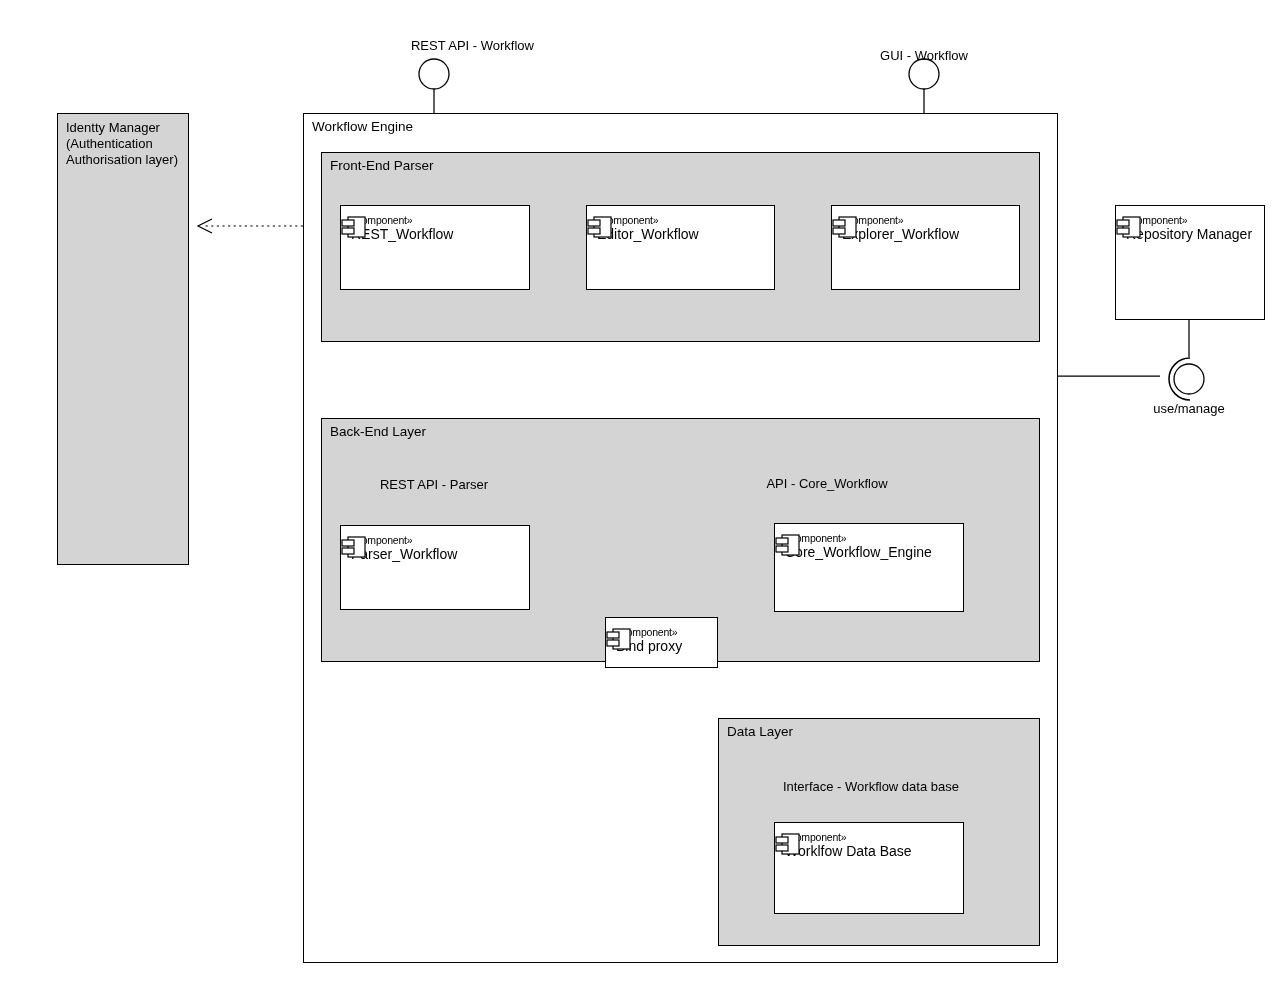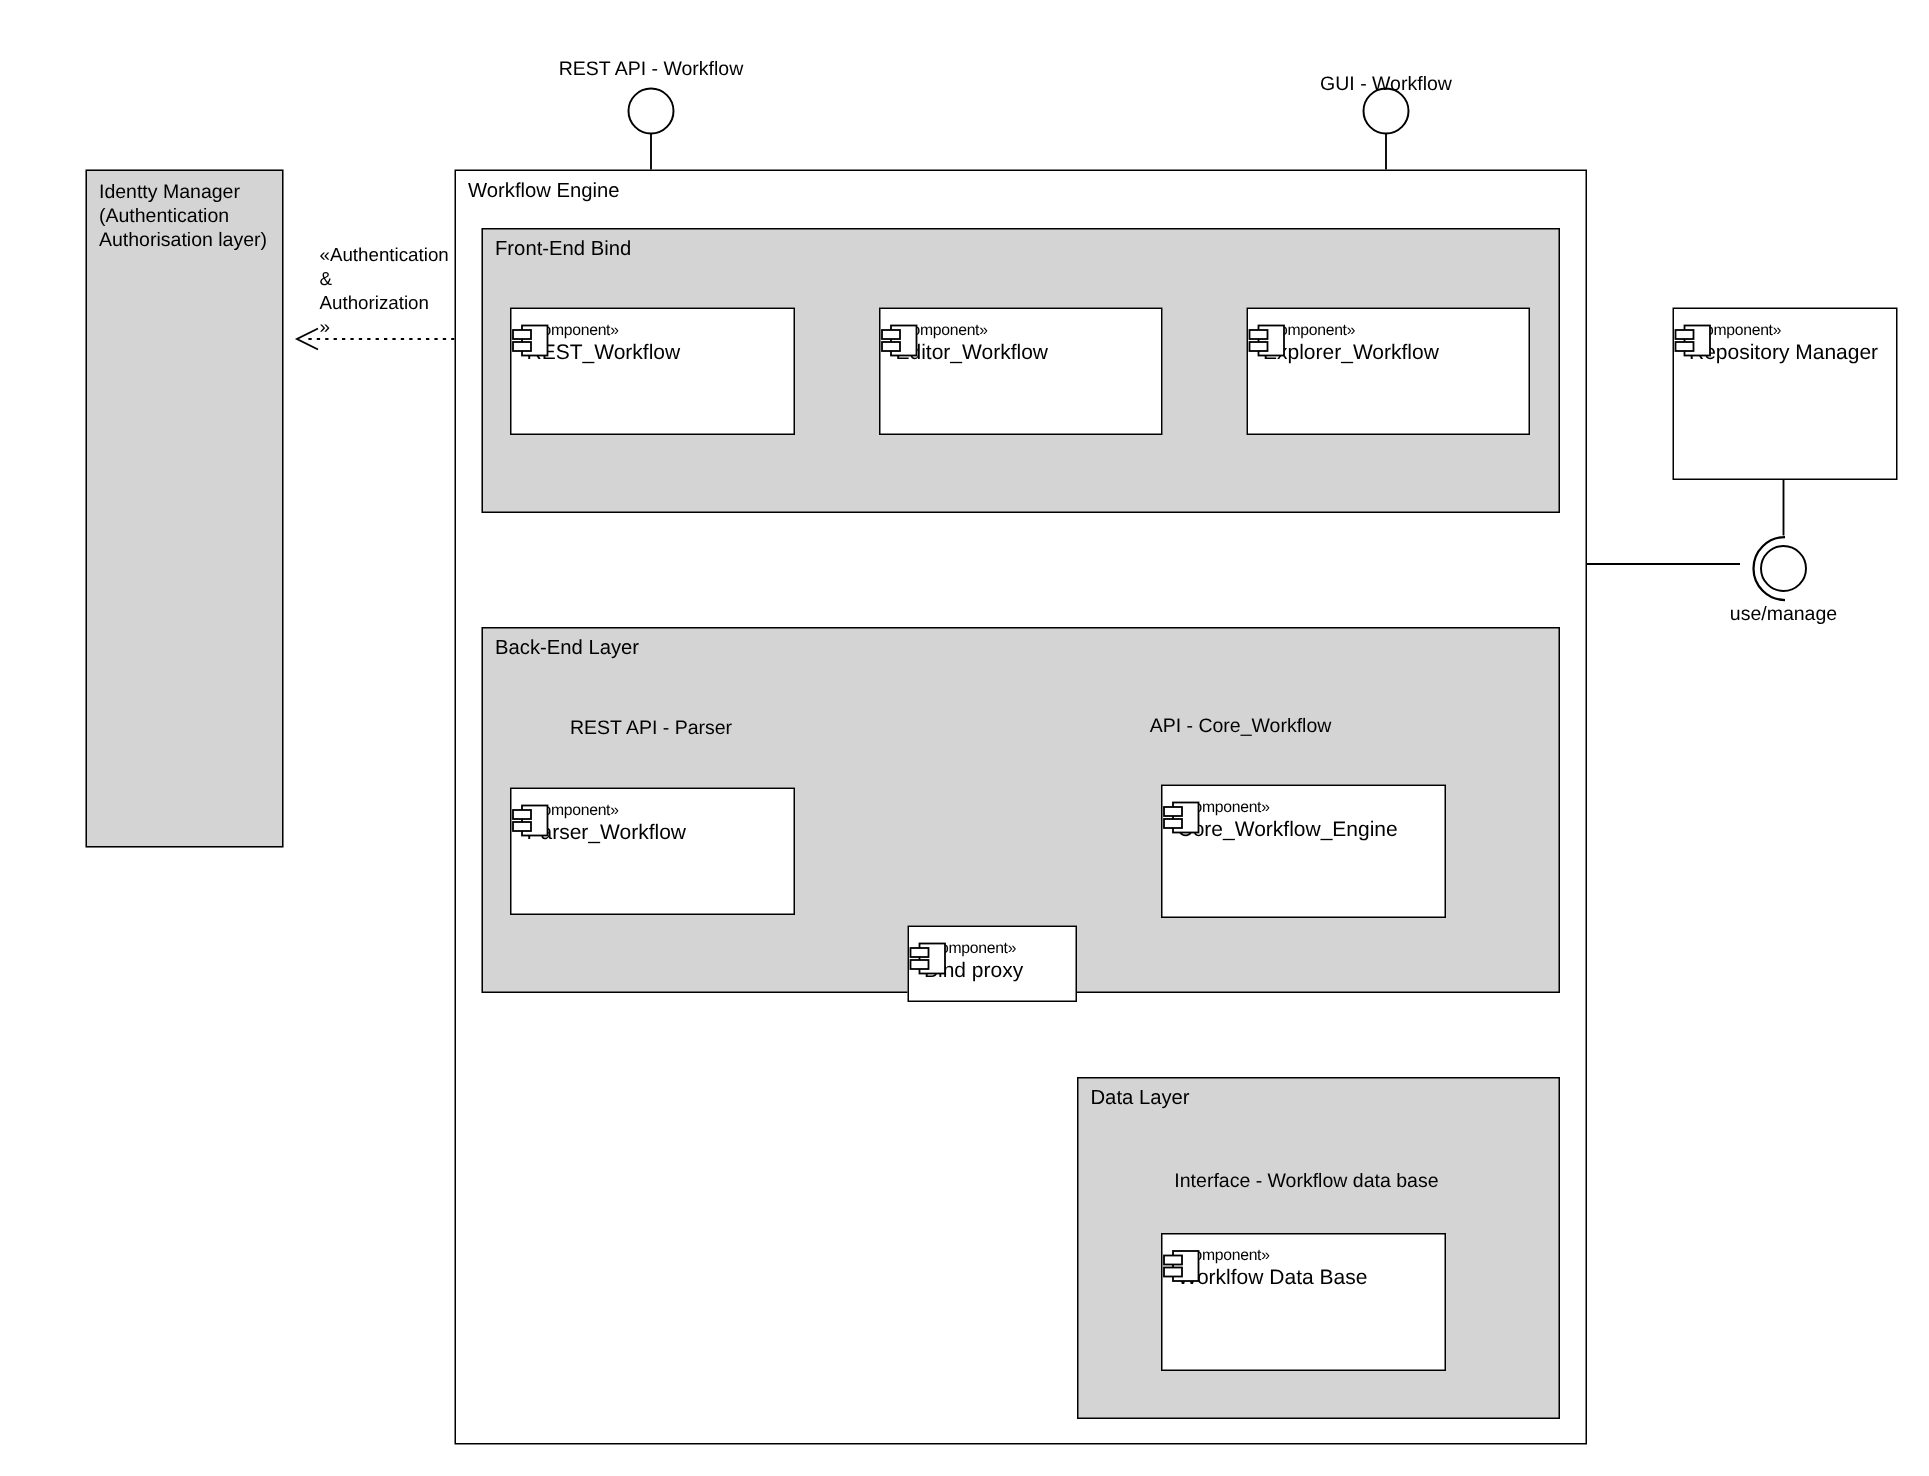--- a/index.html
+++ b/index.html
@@ -108,33 +108,27 @@
     <circle class="ball" cx="1189" cy="379" r="15"></circle>
 
     <path class="socket" d="M 849 753 A 21 21 0 0 1 890 753"></path>
     <circle class="ball" cx="869" cy="752" r="15"></circle>
   </svg>
 
   <div class="node greybox" style="left:57px;top:113px;width:132px;height:452px;">
     <div class="greybox-text">Identty Manager (Authentication Authorisation layer)</div>
   </div>
 
-  <div class="stereo-label" style="left:213px;top:162px;width:110px;">
-    <div>«Authentication</div>
-    <div>&amp;</div>
-    <div>Authorization</div>
-    <div>»</div>
-  </div>
 
   <div class="node pkg" style="left:303px;top:113px;width:755px;height:850px;padding-left:32px;">
     <div class="pkg-label">Workflow Engine</div>
   </div>
 
   <div class="node layer" style="left:321px;top:152px;width:719px;height:190px;">
-    <div class="layer-label">Front-End Bind</div>
+    <div class="layer-label">Front-End Parser</div>
   </div>
 
   <div class="node layer" style="left:321px;top:418px;width:719px;height:244px;">
     <div class="layer-label">Back-End Layer</div>
   </div>
 
   <div class="node layer" style="left:718px;top:718px;width:322px;height:228px;">
     <div class="layer-label">Data Layer</div>
   </div>
 
@@ -211,21 +205,21 @@
   <div class="node component" style="left:774px;top:822px;width:190px;height:92px;">
     <div class="comp-stereo">«component»</div>
     <div class="comp-name">Worklfow Data Base</div>
     <svg class="comp-icon" viewBox="0 0 26 22">
       <rect x="7" y="1" width="17" height="20" fill="#fff" stroke="#000" stroke-width="1.2"></rect>
       <rect x="1" y="4" width="12" height="6" fill="#fff" stroke="#000" stroke-width="1.2"></rect>
       <rect x="1" y="12" width="12" height="6" fill="#fff" stroke="#000" stroke-width="1.2"></rect>
     </svg>
   </div>
 
-  <div class="label" style="left:334px;top:38px;width:200px;">REST API - Workflow</div>
+  <div class="label" style="left:334px;top:38px;width:200px;text-align:right;">REST API - Workflow</div>
   <div class="label" style="left:834px;top:38px;width:180px;margin-top:10px;">GUI - Workflow</div>
   <div class="label" style="left:344px;top:477px;width:180px;">REST API - Parser</div>
   <div class="label" style="left:737px;top:476px;width:180px;">API - Core_Workflow</div>
   <div class="label" style="left:1139px;top:401px;width:100px;">use/manage</div>
   <div class="label wrap" style="left:779px;top:779px;width:180px;text-align:right;">
     <span>Interface - Workflow data</span>
     <span>base</span>
   </div>
 
 </div>

